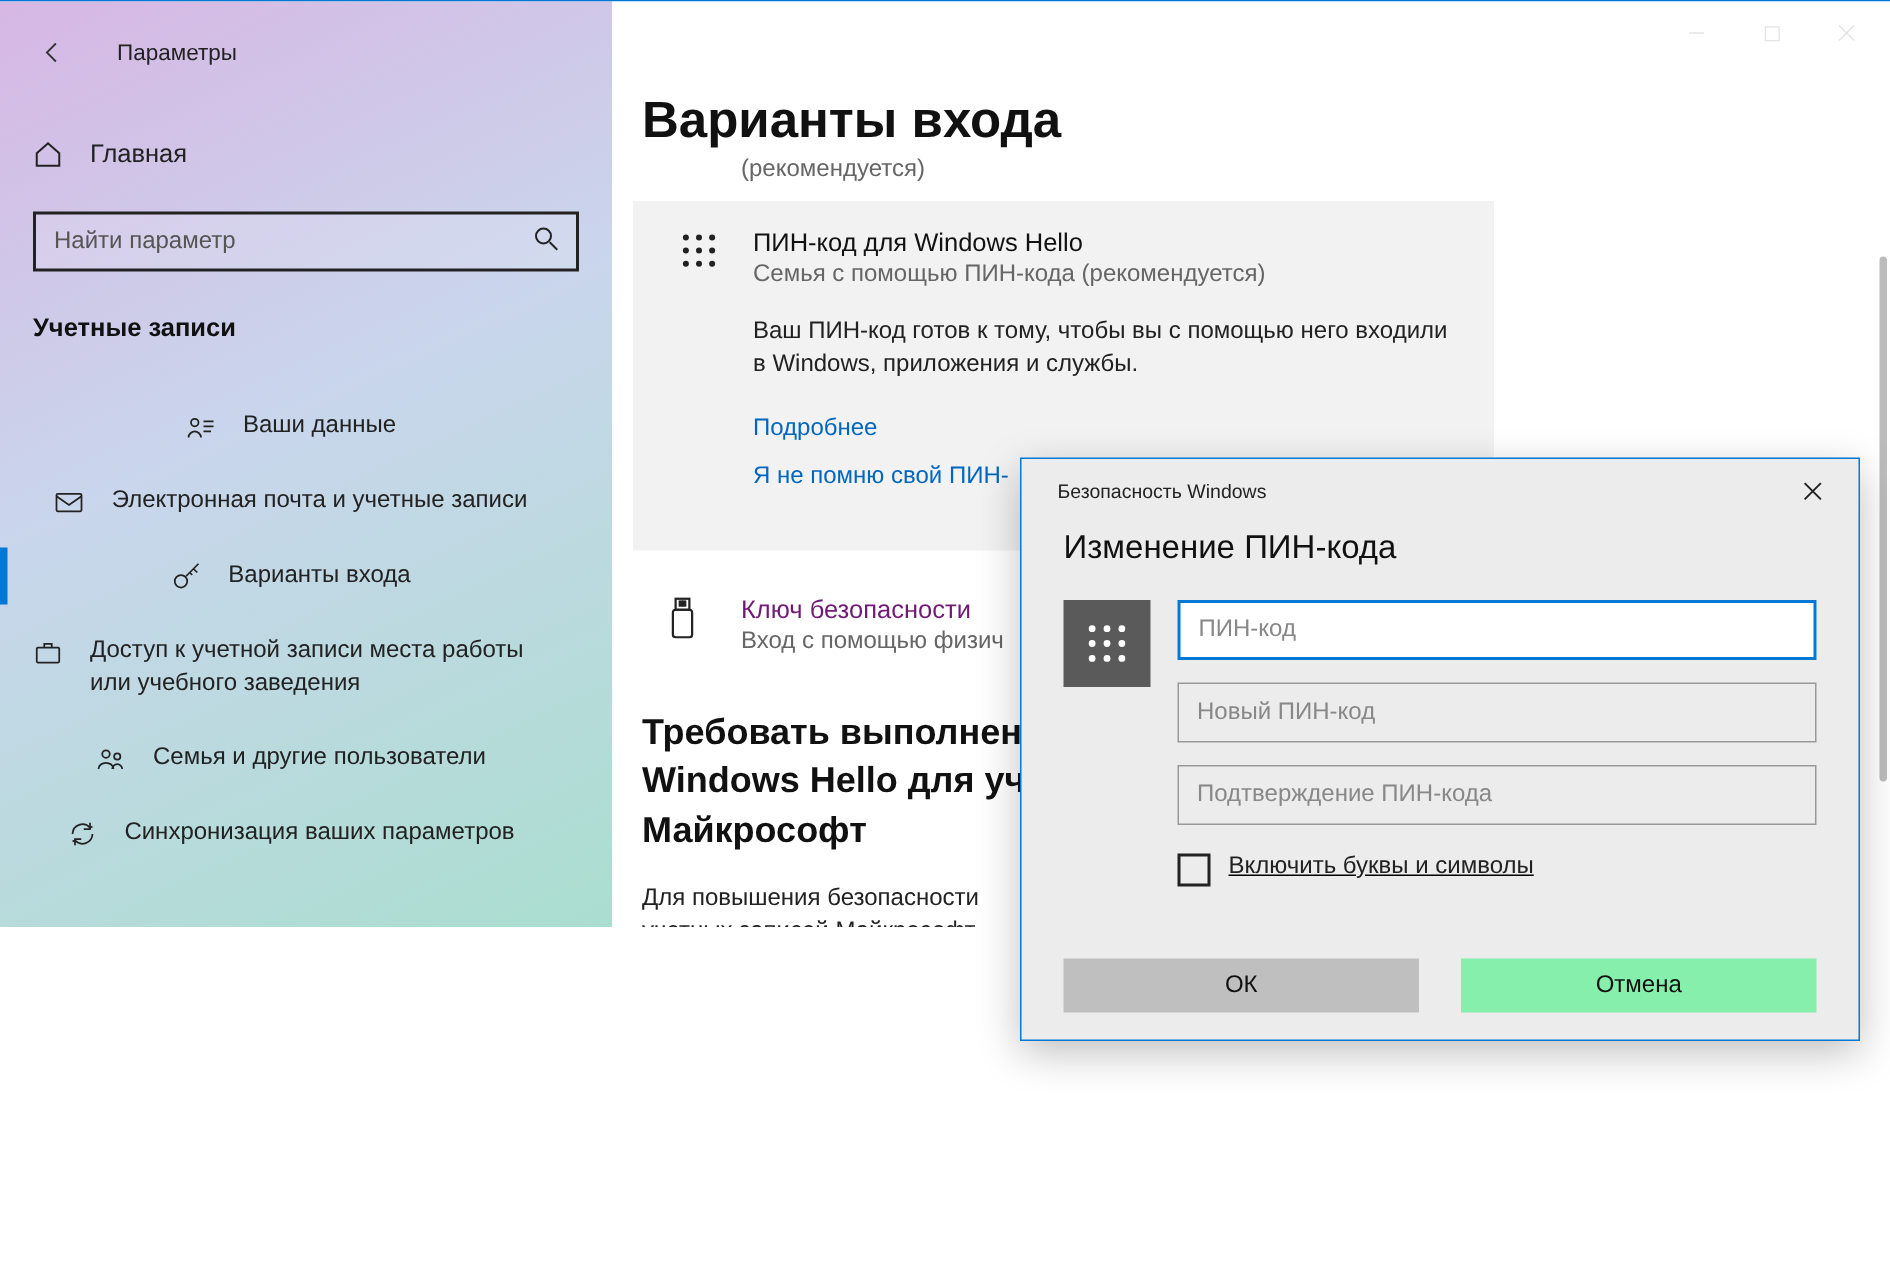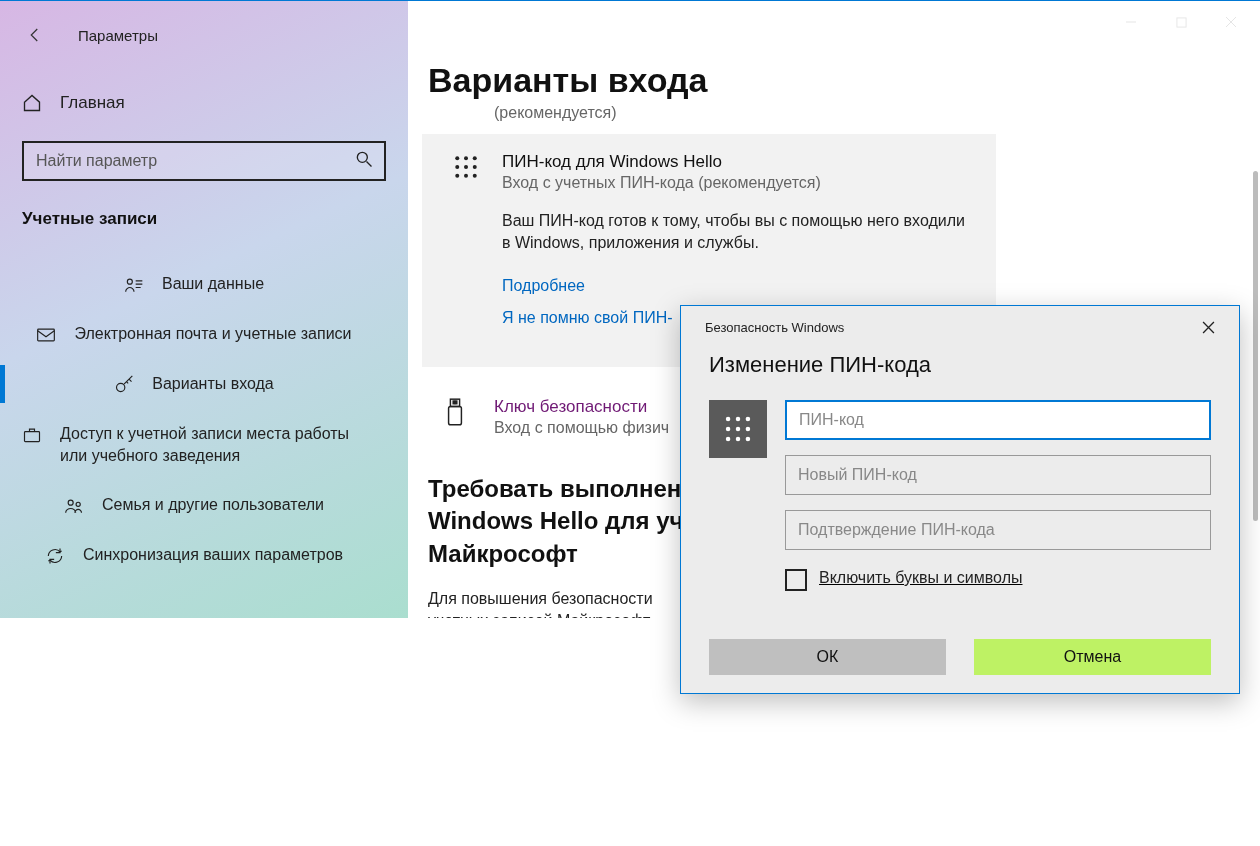--- a/index.html
+++ b/index.html
@@ -60,21 +60,21 @@
   .dlg-content { display:flex; gap:18px; }
   .dlg-icon { width:58px; height:58px; background:#5a5a5a; display:flex; align-items:center; justify-content:center; flex:0 0 58px;}
   .dlg-fields { flex:1; }
   .dlg-fields input { width:100%; height:40px; border:1px solid #999; background:#ececec; padding:0 12px; font-size:16px; margin-bottom:15px; outline:none; }
   .dlg-fields input:first-child { border:2px solid #0078d4; background:#fff; }
   .dlg-fields input::placeholder { color:#888; }
   .cb-row { display:flex; align-items:flex-start; margin-top: 4px; margin-left: 76px; text-decoration: underline;}
   .cb { width:22px; height:22px; border:2px solid #222; margin-right:12px; }
   .cb-label { font-size:16px; color:#222;}
   .dlg-buttons { display:flex; gap:28px; margin-top: 24px; padding: 0 28px 18px 28px;}
-  .dlg-btn { flex:1; height:36px; background:#bef264; border:none; font-size:16px; color:#111; cursor:default; }
+  .dlg-btn { flex:1; height:36px; background:#86efac; border:none; font-size:16px; color:#111; cursor:default; }
   .dlg-btn.primary { background:#bfbfbf; }
   
   .winctrl { position:absolute; right:6px; top:6px; display:flex; gap:4px;}
   .winctrl div { width:46px; height:30px; display:flex; align-items:center; justify-content:center; color:#e5e5e5;}
 </style>
 </head>
 <body>
 
 <div class="window">
 
@@ -203,21 +203,21 @@
                 <circle cx="5" cy="12" r="1.6"></circle>
                 <circle cx="12" cy="12" r="1.6"></circle>
                 <circle cx="19" cy="12" r="1.6"></circle>
                 <circle cx="5" cy="19" r="1.6"></circle>
                 <circle cx="12" cy="19" r="1.6"></circle>
                 <circle cx="19" cy="19" r="1.6"></circle>
               </svg>
           </div>
           <div class="card-texts">
             <div class="card-title">ПИН-код для Windows Hello</div>
-            <div class="card-sub">Вход с учетных ПИН-кода (рекомендуется)</div>
+            <div class="card-sub">Семья с помощью ПИН-кода (рекомендуется)</div>
             <div class="card-desc">Ваш ПИН-код готов к тому, чтобы вы с помощью него входили в Windows, приложения и службы.</div>
             <div class="links">
               <a>Подробнее</a>
               <a>Я не помню свой ПИН-</a>
             </div>
           </div>
         </div>
       </div>
 
       <div class="seckey-row">

